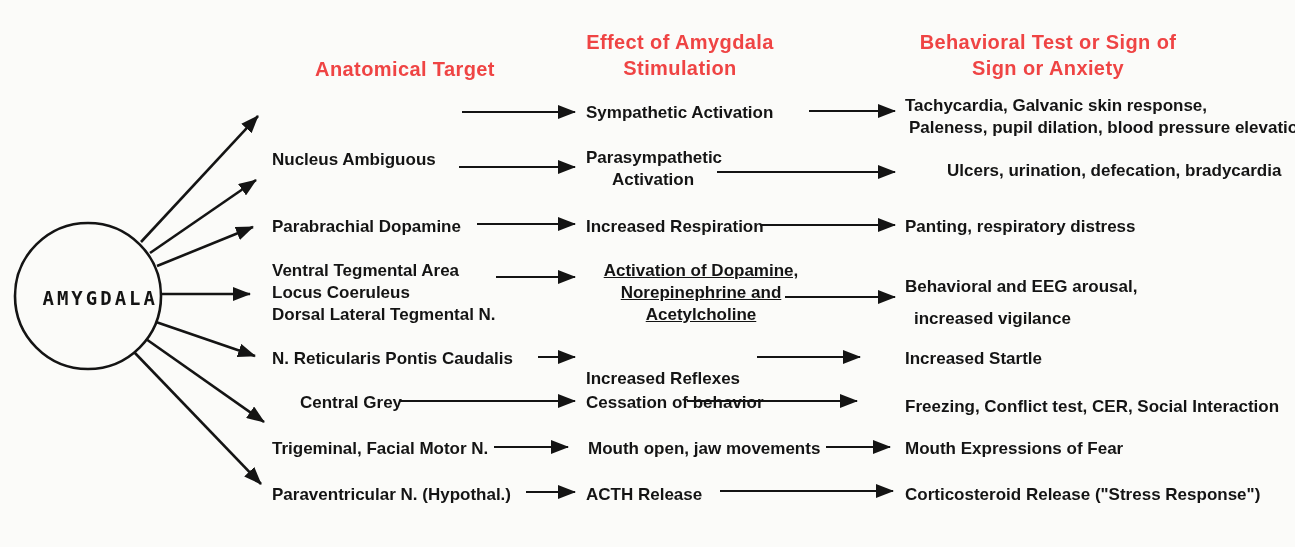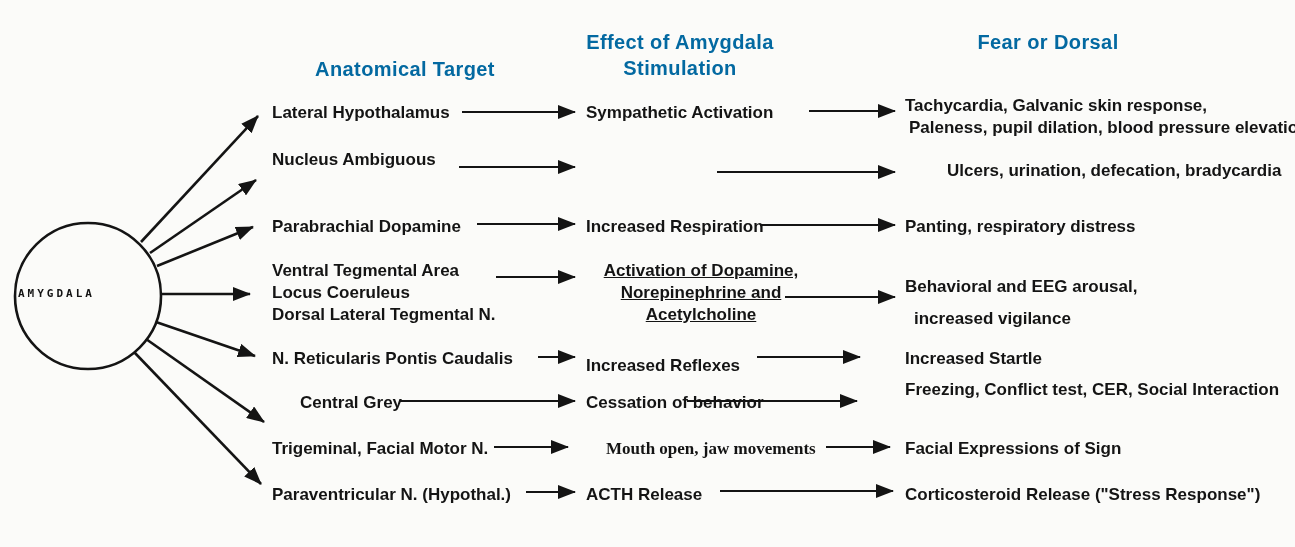--- a/index.html
+++ b/index.html
@@ -22,31 +22,31 @@
     color:#141414;
   }
   .hdr{
     position:absolute;
     z-index:2;
     font-size:20px;
     font-weight:bold;
     line-height:26px;
     letter-spacing:0.4px;
     text-align:center;
-    color:#0369a1;
+    color:#ef4444;
   }
   .center{text-align:center;}
   .amyg{
     position:absolute;
     z-index:2;
     font-family:"DejaVu Sans Mono", monospace;
-    font-size:11px;
+    font-size:19px;
     font-weight:bold;
     letter-spacing:3px;
-    text-align:left;
+    text-align:right;
   }
   .ind4{padding-left:4px;}
   .ind9{padding-left:9px;margin-top:10px;}
   svg line, svg circle{stroke:#141414;}
 </style>
 </head>
 <body>
 
 <div id="canvas">
 
@@ -95,26 +95,24 @@
   <div class="amyg" style="left:18px;top:287px;width:140px;">AMYGDALA</div>
 
   <div class="hdr" style="left:280px;top:56px;width:250px;">Anatomical Target</div>
 
   <div class="hdr" style="left:575px;top:29px;width:210px;">
     <div>Effect of Amygdala</div>
     <div>Stimulation</div>
   </div>
 
   <div class="hdr" style="left:898px;top:29px;width:300px;">
-    <div>Fear or Dorsal</div>
+    <div>Behavioral Test or Sign of</div>
+    <div>Sign or Anxiety</div>
   </div>
 
-  <div class="txt" style="left:272px;top:102px;">
-    <div>Lateral Hypothalamus</div>
-  </div>
   <div class="txt" style="left:272px;top:149px;">
     <div>Nucleus Ambiguous</div>
   </div>
   <div class="txt" style="left:272px;top:216px;">
     <div>Parabrachial Dopamine</div>
   </div>
   <div class="txt" style="left:272px;top:260px;">
     <div>Ventral Tegmental Area</div>
     <div>Locus Coeruleus</div>
     <div>Dorsal Lateral Tegmental N.</div>
@@ -128,35 +126,39 @@
   <div class="txt" style="left:272px;top:438px;">
     <div>Trigeminal, Facial Motor N.</div>
   </div>
   <div class="txt" style="left:272px;top:484px;">
     <div>Paraventricular N. (Hypothal.)</div>
   </div>
 
   <div class="txt" style="left:586px;top:102px;">
     <div>Sympathetic Activation</div>
   </div>
+  <div class="txt center" style="left:586px;top:147px;width:134px;">
+    <div>Parasympathetic</div>
+    <div>Activation</div>
+  </div>
   <div class="txt" style="left:586px;top:216px;">
     <div>Increased Respiration</div>
   </div>
   <div class="txt center" style="left:586px;top:260px;width:230px;text-decoration:underline;">
     <div>Activation of Dopamine,</div>
     <div>Norepinephrine and</div>
     <div>Acetylcholine</div>
   </div>
-  <div class="txt" style="left:586px;top:355px;">
+  <div class="txt" style="left:586px;top:368px;">
     <div>Increased Reflexes</div>
   </div>
   <div class="txt" style="left:586px;top:392px;">
     <div>Cessation of behavior</div>
   </div>
-  <div class="txt" style="left:606px;top:438px;font-family:Liberation Serif, serif;">
+  <div class="txt" style="left:588px;top:438px;">
     <div>Mouth open, jaw movements</div>
   </div>
   <div class="txt" style="left:586px;top:484px;">
     <div>ACTH Release</div>
   </div>
 
   <div class="txt" style="left:905px;top:95px;">
     <div>Tachycardia, Galvanic skin response,</div>
     <div class="ind4">Paleness, pupil dilation, blood pressure elevation</div>
   </div>
@@ -166,23 +168,23 @@
   <div class="txt" style="left:905px;top:216px;">
     <div>Panting, respiratory distress</div>
   </div>
   <div class="txt" style="left:905px;top:276px;">
     <div>Behavioral and EEG arousal,</div>
     <div class="ind9">increased vigilance</div>
   </div>
   <div class="txt" style="left:905px;top:348px;">
     <div>Increased Startle</div>
   </div>
-  <div class="txt" style="left:905px;top:379px;">
+  <div class="txt" style="left:905px;top:396px;">
     <div>Freezing, Conflict test, CER, Social Interaction</div>
   </div>
   <div class="txt" style="left:905px;top:438px;">
-    <div>Facial Expressions of Sign</div>
+    <div>Mouth Expressions of Fear</div>
   </div>
   <div class="txt" style="left:905px;top:484px;">
     <div>Corticosteroid Release ("Stress Response")</div>
   </div>
 
 </div>
 
 </body></html>

